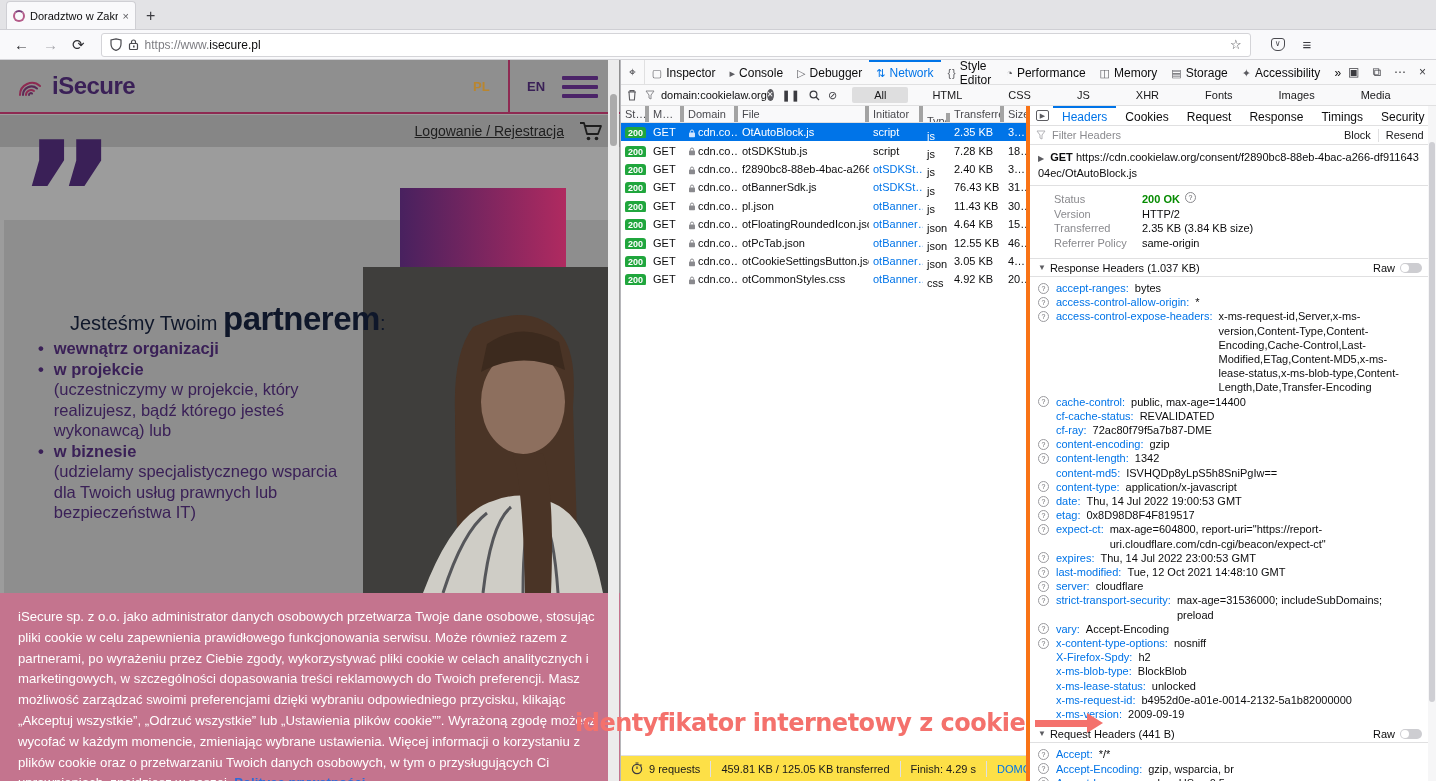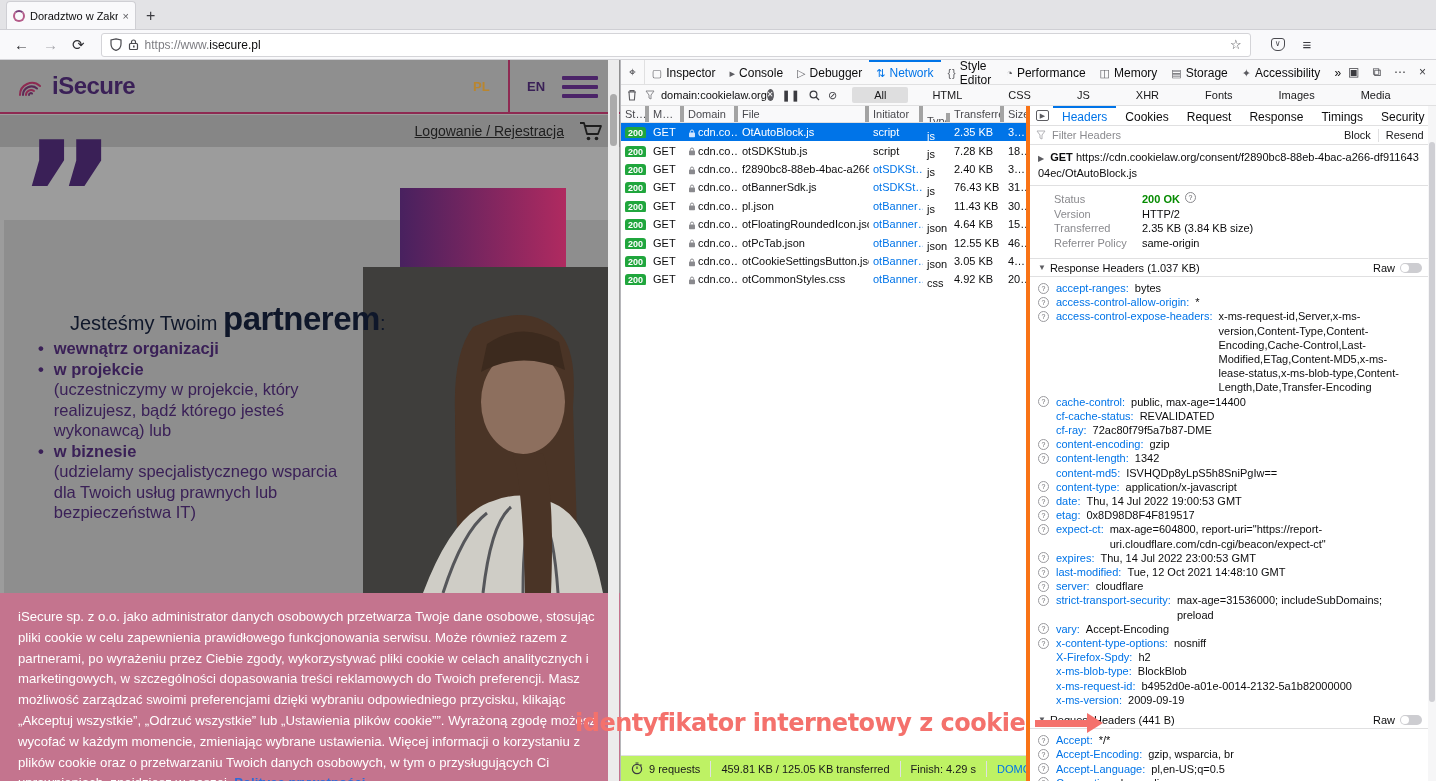--- a/index.html
+++ b/index.html
@@ -89,21 +89,21 @@
   .c-file{width:131px;flex:none;} .c-init{width:54px;flex:none;} .c-type{width:27px;flex:none;margin-top:7px;}
   .c-transf{width:54px;flex:none;} .c-size{width:22px;flex:none;}
   .net-row { height:18.4px; display:flex; align-items:center; background:#fff; }
   .net-row > div { padding:0 4px; overflow:hidden; white-space:nowrap; }
   .net-row .badge { background:#20a63d; color:#fff; font-size:9px; font-weight:bold; padding:1px 3px; border-radius:3px; }
   .net-row .lock { color:#8a8a8e; font-size:9px; margin-right:2px; }
   .net-row .link { color:#0074e8; }
   .net-row.selected { background:#0074e8; color:#fff; }
   .net-row.selected .lock { color:#cfe4ff; }
   #reqfill { flex:1; background:#fff; }
-  #statusbar { height:26px; border-top:1px solid #e0e0e1; background:#bef264; display:flex; align-items:center; color:#18181a; }
+  #statusbar { height:26px; border-top:1px solid #e0e0e1; background:#fde047; display:flex; align-items:center; color:#18181a; }
   #statusbar .sb-item { padding:0 10px; border-right:1px solid #e0e0e1; height:16px; display:flex; align-items:center; gap:6px; white-space:nowrap; }
   #statusbar .dcl { color:#0074e8; border-right:none; overflow:hidden; }
 
   
   #detpane { width:410px; border-left:4px solid #f97316; display:flex; flex-direction:column; overflow:hidden; flex:none; position:relative; }
   #dettabs { height:20px; border-bottom:1px solid #e0e0e1; display:flex; align-items:stretch; background:#fff; }
   .det-tab { display:flex; align-items:center; padding:0 9px; font-size:12px; color:#0c0c0d; border-top:2px solid transparent; }
   .det-tab.active { color:#0074e8; border-top-color:#0074e8; }
   .split-ic { width:13px; height:11px; border:1px solid #5c5c61; border-radius:2px; margin:4px 4px 0 6px; font-size:7px; line-height:10px; text-align:center; color:#5c5c61; }
   #hdrfilter { height:19px; border-bottom:1px solid #e0e0e1; display:flex; align-items:center; color:#8a8a8e;justify-content:center; }
@@ -666,20 +666,25 @@
                 <span class="hdr-name">X-Firefox-Spdy:</span>
                 <span class="hdr-value">h2</span>
               </div>
               <div class="hdr-row">
                 <div class="q-icon hidden">?</div>
                 <span class="hdr-name">x-ms-blob-type:</span>
                 <span class="hdr-value">BlockBlob</span>
               </div>
               <div class="hdr-row">
                 <div class="q-icon hidden">?</div>
+                <span class="hdr-name">x-ms-lease-status:</span>
+                <span class="hdr-value">unlocked</span>
+              </div>
+              <div class="hdr-row">
+                <div class="q-icon hidden">?</div>
                 <span class="hdr-name">x-ms-request-id:</span>
                 <span class="hdr-value">b4952d0e-a01e-0014-2132-5a1b82000000</span>
               </div>
               <div class="hdr-row">
                 <div class="q-icon hidden">?</div>
                 <span class="hdr-name">x-ms-version:</span>
                 <span class="hdr-value">2009-09-19</span>
               </div>
             </div>
           <div class="sect">

